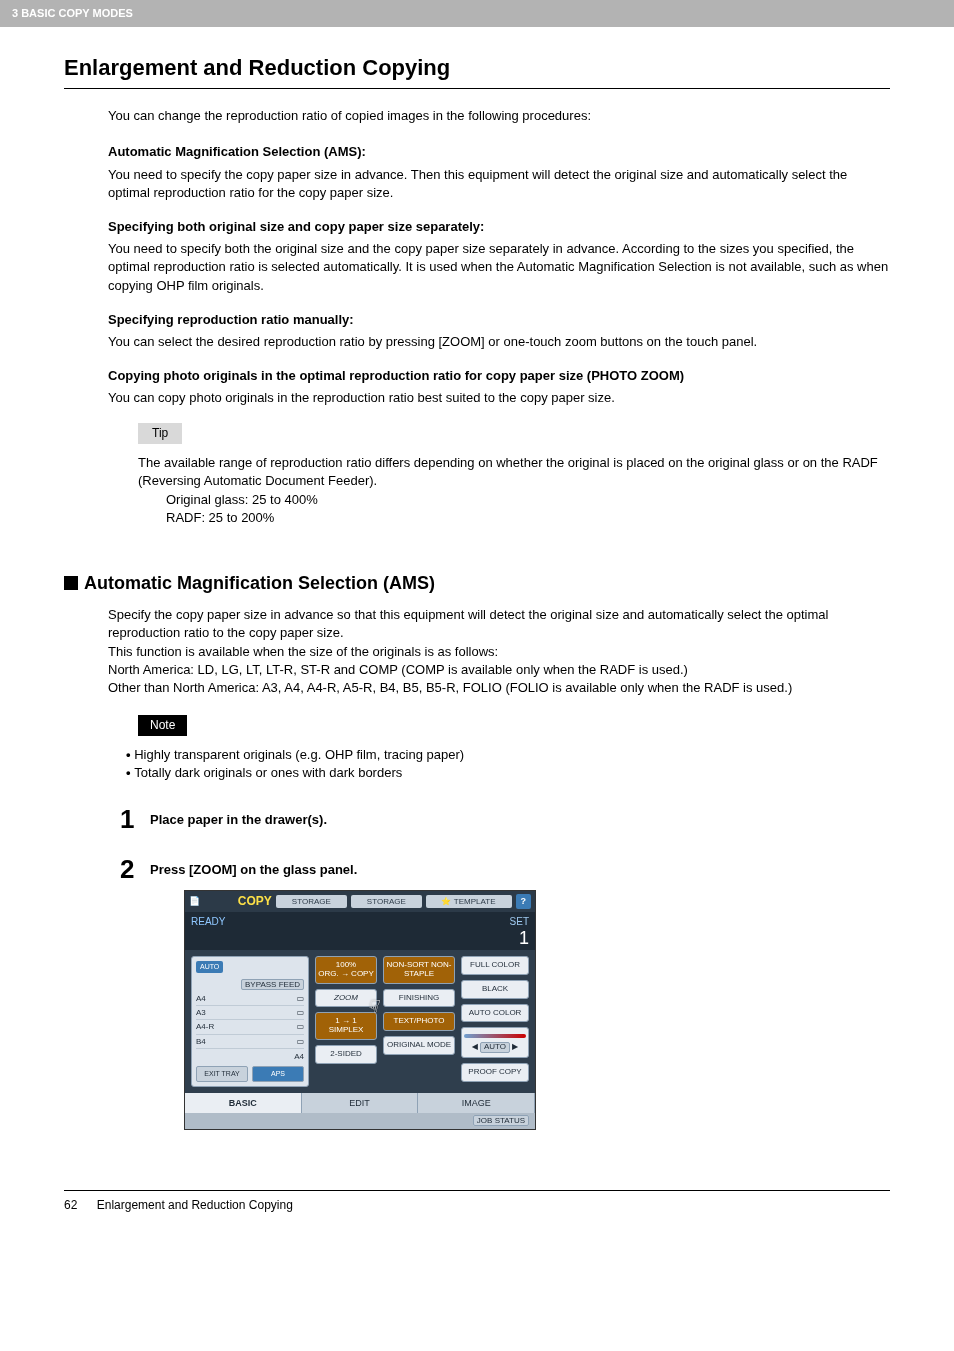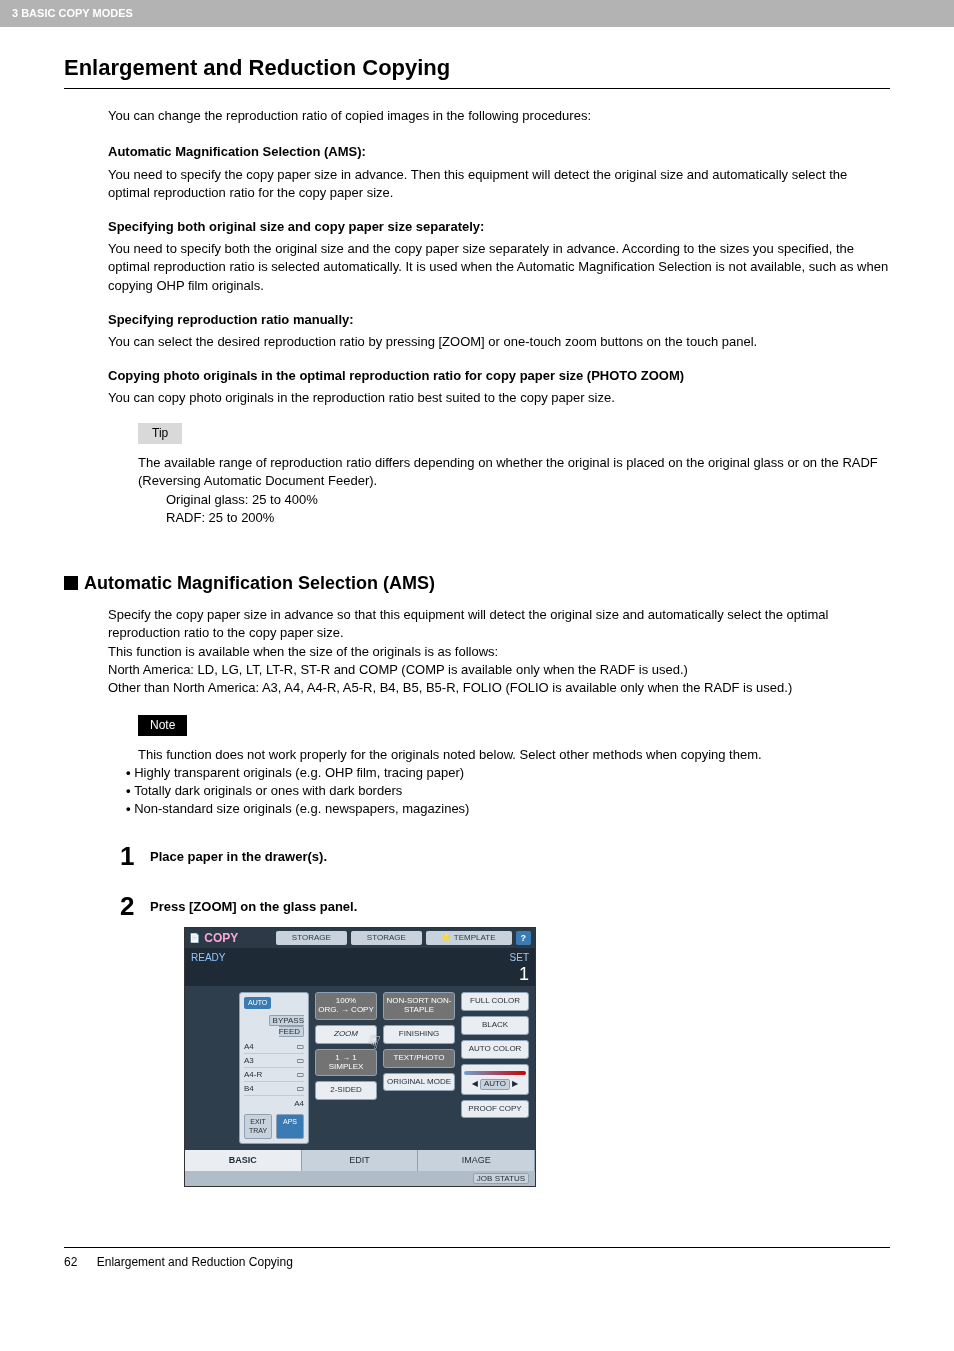--- a/index.html
+++ b/index.html
@@ -128,23 +128,24 @@
   }
   .tp-top {
     display: flex;
     align-items: center;
     background: #2c3a48;
     padding: 2px 4px;
     gap: 4px;
   }
   .tp-top .copy-title {
     flex: 1;
-    color: #f9a8d4;
+    color: #fde047;
     font-weight: bold;
     font-size: 12px;
+    text-align: right;
   }
   .tp-tab {
     background: #c8d2dc;
     color: #2c3a48;
     padding: 1px 16px;
     font-size: 8px;
     border-radius: 2px;
   }
   .tp-tab.star { background:#c8d2dc; }
   .tp-help {
@@ -178,29 +179,28 @@
   .tp-card {
     background:#eaeef3;
     border:1px solid #8fa2b5;
     border-radius:3px;
     color:#1e2a36;
     text-align:center;
     padding:4px 2px;
     font-size:8px;
     line-height:1.1;
   }
-  .tp-card.dark { background:#737373; color:#fff; }
+  .tp-card.dark { background:#a16207; color:#fff; }
   .tp-paper-area {
     background:#dde4ec;
     border:1px solid #8fa2b5;
     border-radius:3px;
     padding:4px;
     color:#1e2a36;
     font-size:8px;
-    margin-left:48px;
   }
   .tp-paper-area .auto-row { background:#3b7bb5;color:#fff;display:inline-block;padding:1px 4px;border-radius:2px;font-size:7px;margin-bottom:4px;}
   .tp-paper-list div { padding:1px 0; border-bottom:1px solid #c0cbd6; display:flex; justify-content:space-between;}
   .tp-paper-bottom {display:flex;gap:4px;margin-top:4px;}
   .tp-paper-bottom .pbtn{flex:1;background:#c8d2dc;border:1px solid #8fa2b5;border-radius:2px;text-align:center;font-size:7px;padding:2px 0;}
   .tp-paper-bottom .pbtn.aps{background:#3b7bb5;color:#fff;}
   .zoom-highlight{position:relative;font-style:italic;}
   .zoom-hand{
     position:absolute;
     right:-2px;
@@ -271,25 +271,23 @@
     <p>Specify the copy paper size in advance so that this equipment will detect the original size and automatically select the optimal reproduction ratio to the copy paper size.</p>
     <p>This function is available when the size of the originals is as follows:</p>
     <p>North America: LD, LG, LT, LT-R, ST-R and COMP (COMP is available only when the RADF is used.)</p>
     <p>Other than North America: A3, A4, A4-R, A5-R, B4, B5, B5-R, FOLIO (FOLIO is available only when the RADF is used.)</p>
   </div>
 
   <div class="note-box">
     <span class="note-label">Note</span>
   </div>
   <div class="note-content">
-    <p>This function does not work properly for the originals noted below. Select other methods when copying them.</p>
     <ul class="bullets">
       <li>Highly transparent originals (e.g. OHP film, tracing paper)</li>
       <li>Totally dark originals or ones with dark borders</li>
-      <li>Non-standard size originals (e.g. newspapers, magazines)</li>
     </ul>
   </div>
 
   <div class="step">
     <div class="step-num">1</div>
     <div class="step-text">Place paper in the drawer(s).</div>
   </div>
 
   <div class="step">
     <div class="step-num">2</div>

